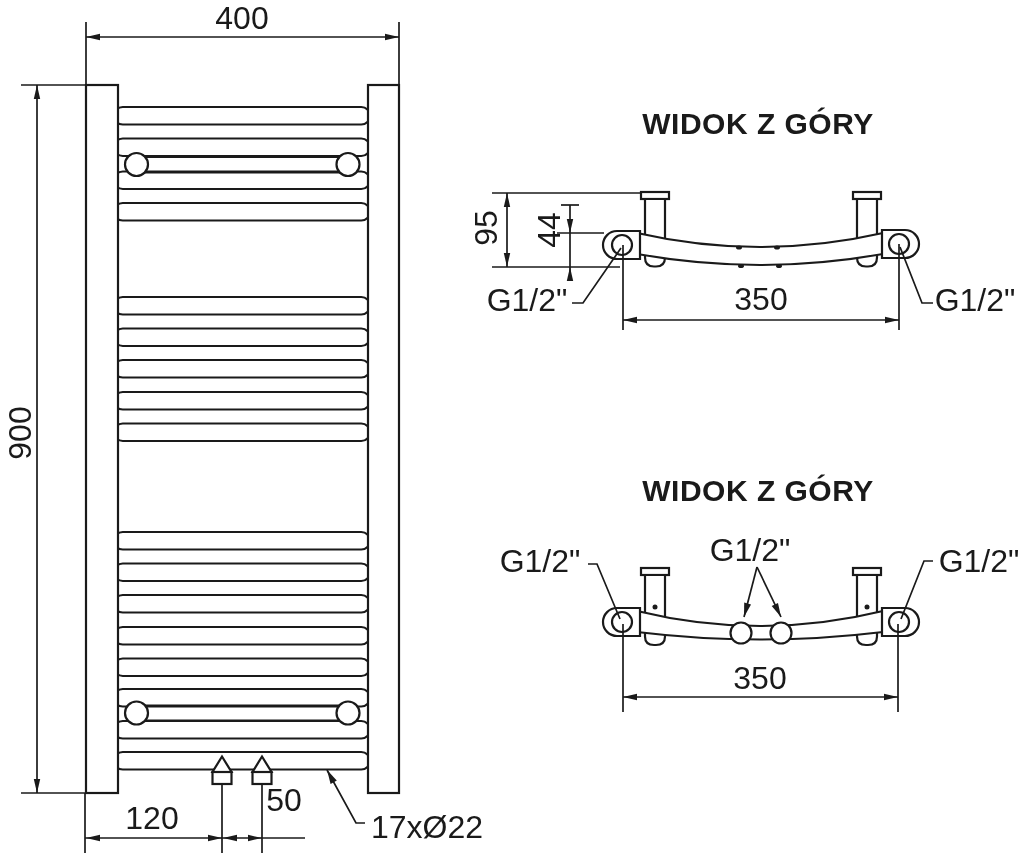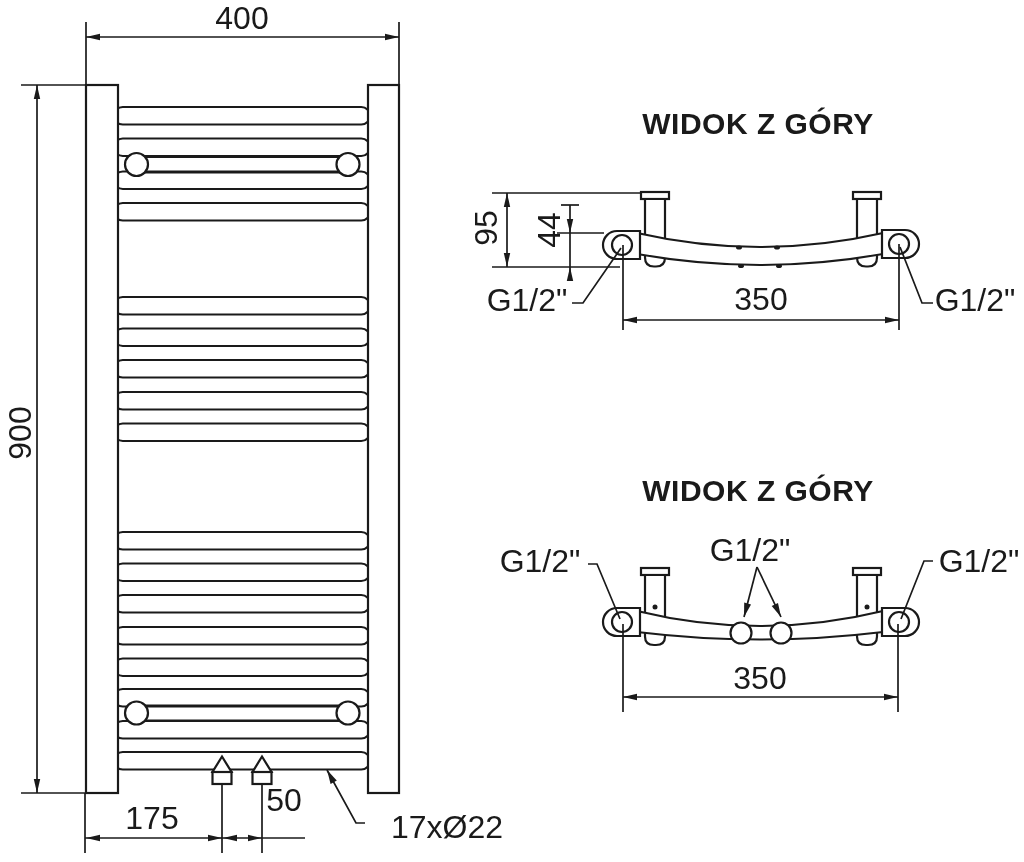--- a/index.html
+++ b/index.html
@@ -194,23 +194,23 @@
       <path class="dim" d="M757,567 L744,617"></path>
       <path class="dim" d="M757,567 L781,617"></path>
       <polygon class="ah" points="744,617 751,604.4 744.2,602.6"></polygon>
       <polygon class="ah" points="781,617 778,602.9 771.7,605.9"></polygon>
     </g>
   </g>
 </svg>
 
 <div class="lbl" style="left:242px;top:18px;">400</div>
 <div class="lbl rot" style="left:20px;top:433px;">900</div>
-<div class="lbl" style="left:152px;top:818px;">175</div>
+<div class="lbl" style="left:152px;top:818px;">120</div>
 <div class="lbl" style="left:284px;top:800px;">50</div>
-<div class="lbl" style="left:447px;top:827px;">17xØ22</div>
+<div class="lbl" style="left:427px;top:827px;">17xØ22</div>
 
 <div class="lbl title" style="left:758px;top:124px;">WIDOK Z GÓRY</div>
 <div class="lbl rot" style="left:486px;top:228px;">95</div>
 <div class="lbl rot" style="left:549px;top:230px;">44</div>
 <div class="lbl" style="left:761px;top:299px;">350</div>
 <div class="lbl" style="left:527px;top:300px;">G1/2"</div>
 <div class="lbl" style="left:975px;top:300px;">G1/2"</div>
 
 <div class="lbl title" style="left:758px;top:491px;">WIDOK Z GÓRY</div>
 <div class="lbl" style="left:540px;top:561px;">G1/2"</div>

